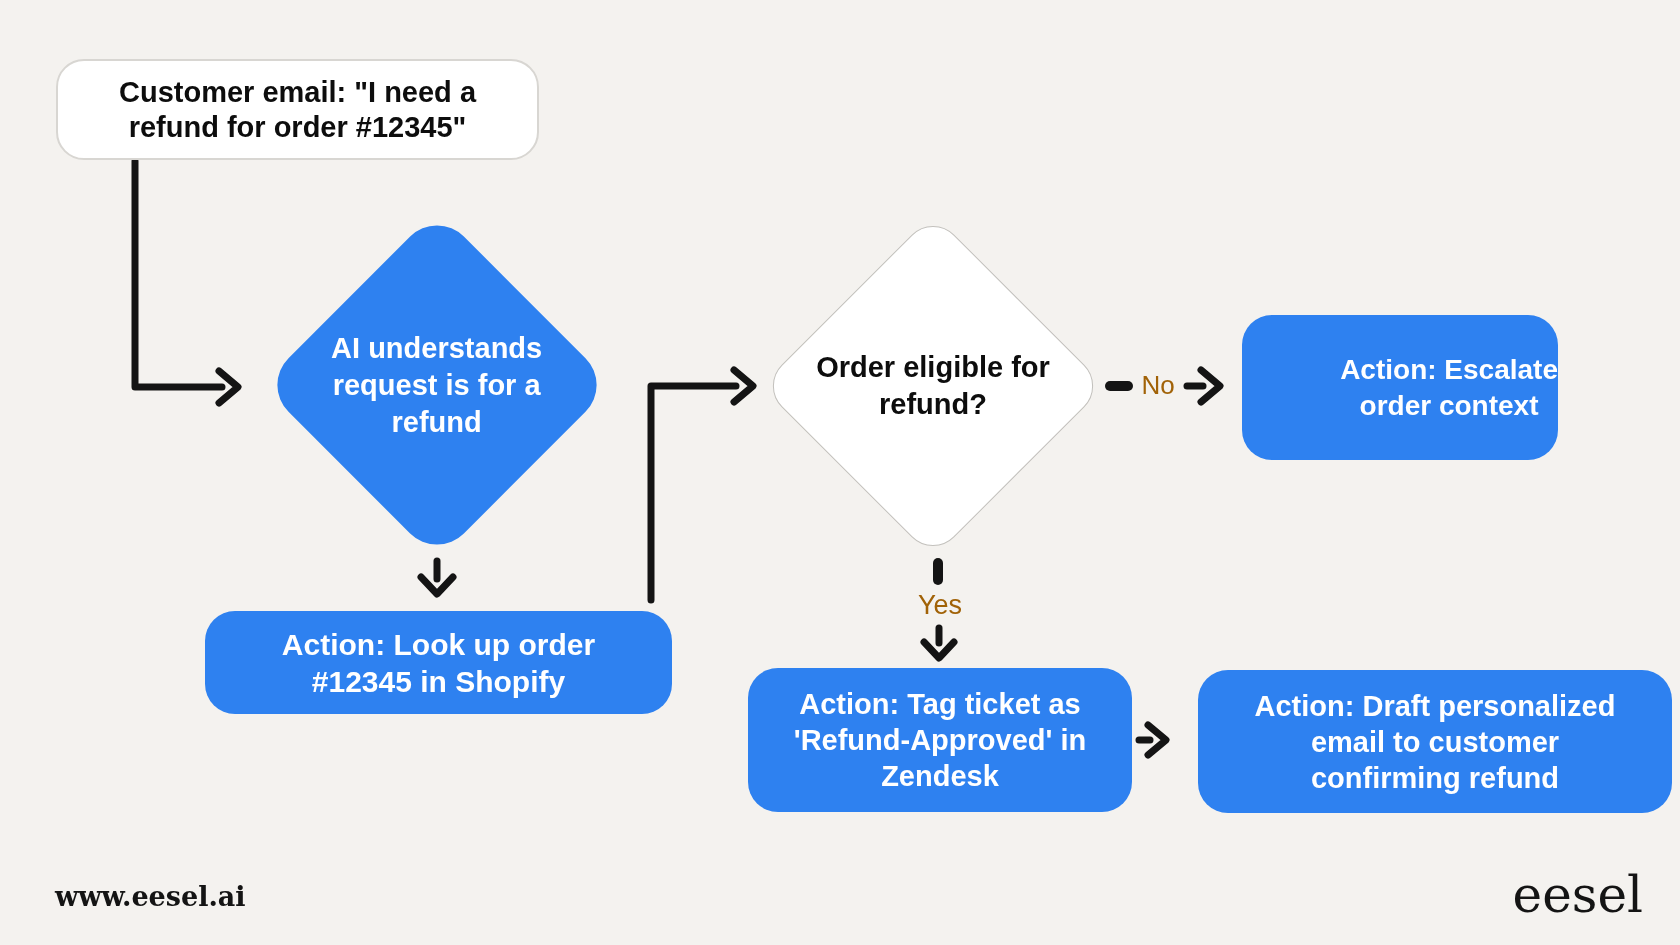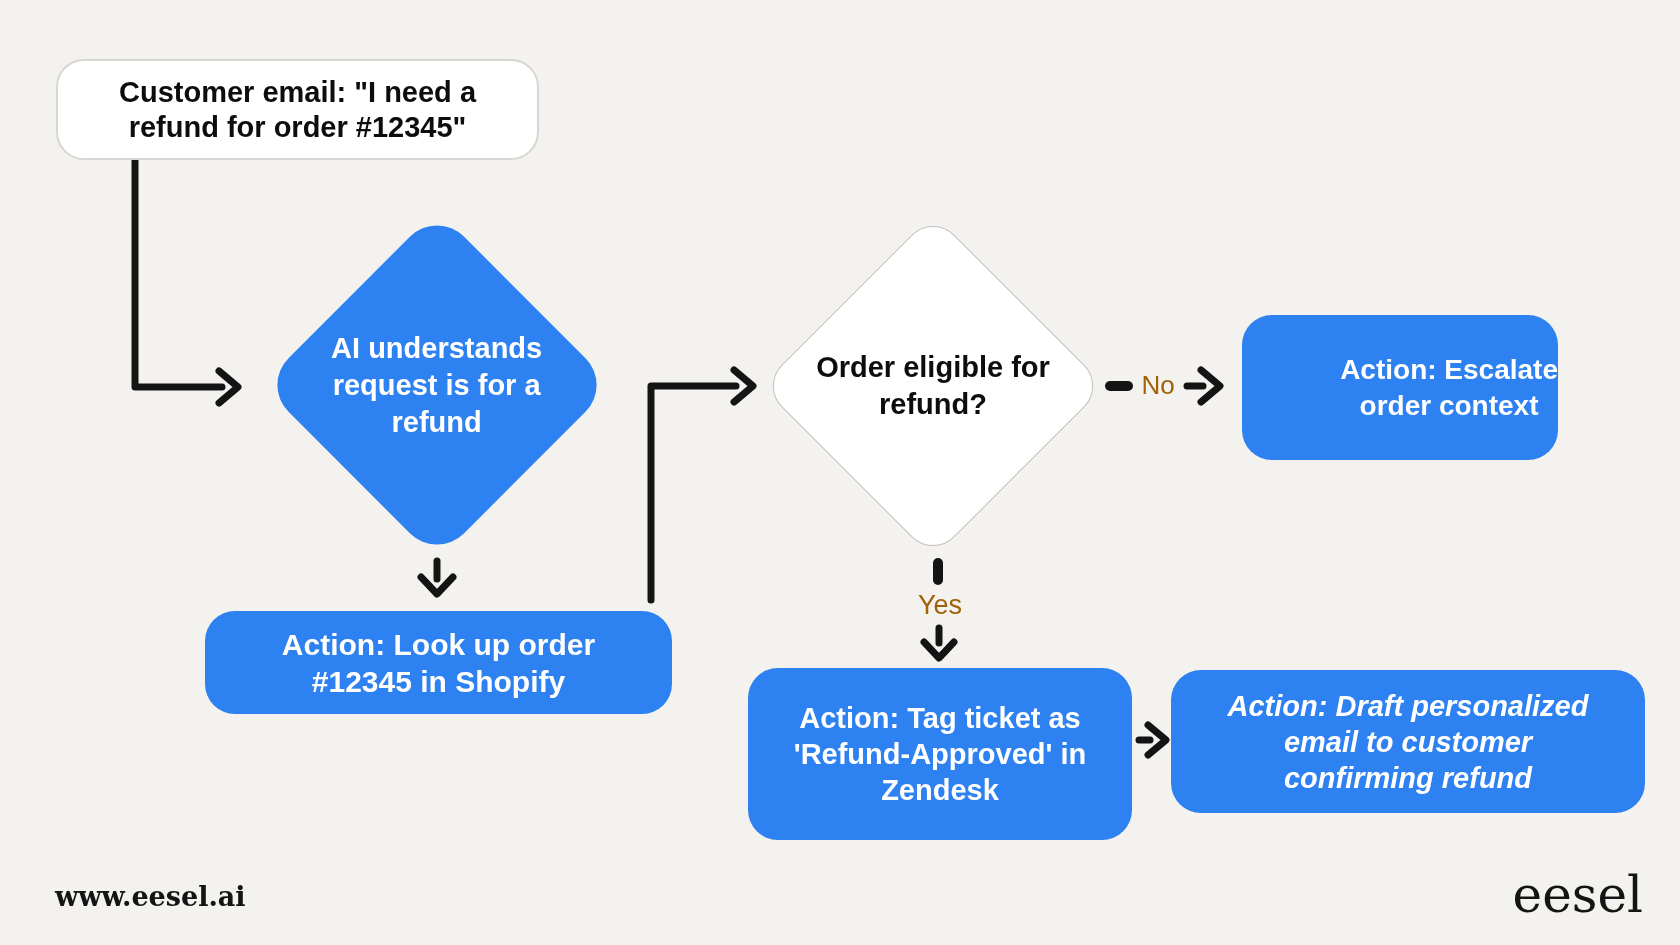--- a/index.html
+++ b/index.html
@@ -33,22 +33,22 @@
   }
   .ln{display:block;}
 
   #node-start{left:56px;top:59px;width:483px;height:101px;font-size:29px;line-height:35px;border-radius:28px;}
   #node-understand{left:313px;top:261px;width:248px;height:248px;border-radius:38px;background:#2e81f0;}
   #node-understand .inner{width:270px;font-size:29px;line-height:37px;color:#ffffff;}
   #node-lookup{left:205px;top:602px;width:467px;height:103px;font-size:30px;line-height:37px;margin-top:9px;}
   #node-eligible{left:811px;top:264px;width:244px;height:244px;border-radius:30px;background:#ffffff;border:1.5px solid #c2c0bc;}
   #node-eligible .inner{width:280px;font-size:29px;line-height:37px;color:#0d0d0d;}
   #node-escalate{left:1242px;top:315px;width:316px;height:145px;font-size:28px;line-height:36px;justify-content:flex-end;}
-  #node-tag{left:748px;top:668px;width:384px;height:172px;font-size:29px;line-height:36px;}
-  #node-draft{left:1171px;top:670px;width:474px;height:143px;font-size:29px;line-height:36px;font-style:italic;}
+  #node-tag{left:748px;top:668px;width:384px;height:144px;font-size:29px;line-height:36px;}
+  #node-draft{left:1198px;top:670px;width:474px;height:143px;font-size:29px;line-height:36px;}
 
   .branch-label{
     position:absolute;
     font-weight:400;color:#a16207;text-align:center;
   }
   #label-no{left:1132px;top:370px;width:52px;font-size:26px;}
   #label-yes{left:908px;top:590px;width:64px;font-size:27px;}
 
   svg.connectors{position:absolute;left:0;top:0;pointer-events:none;}
   .stroke{fill:none;stroke:#141414;stroke-width:7;stroke-linecap:round;stroke-linejoin:round;}

